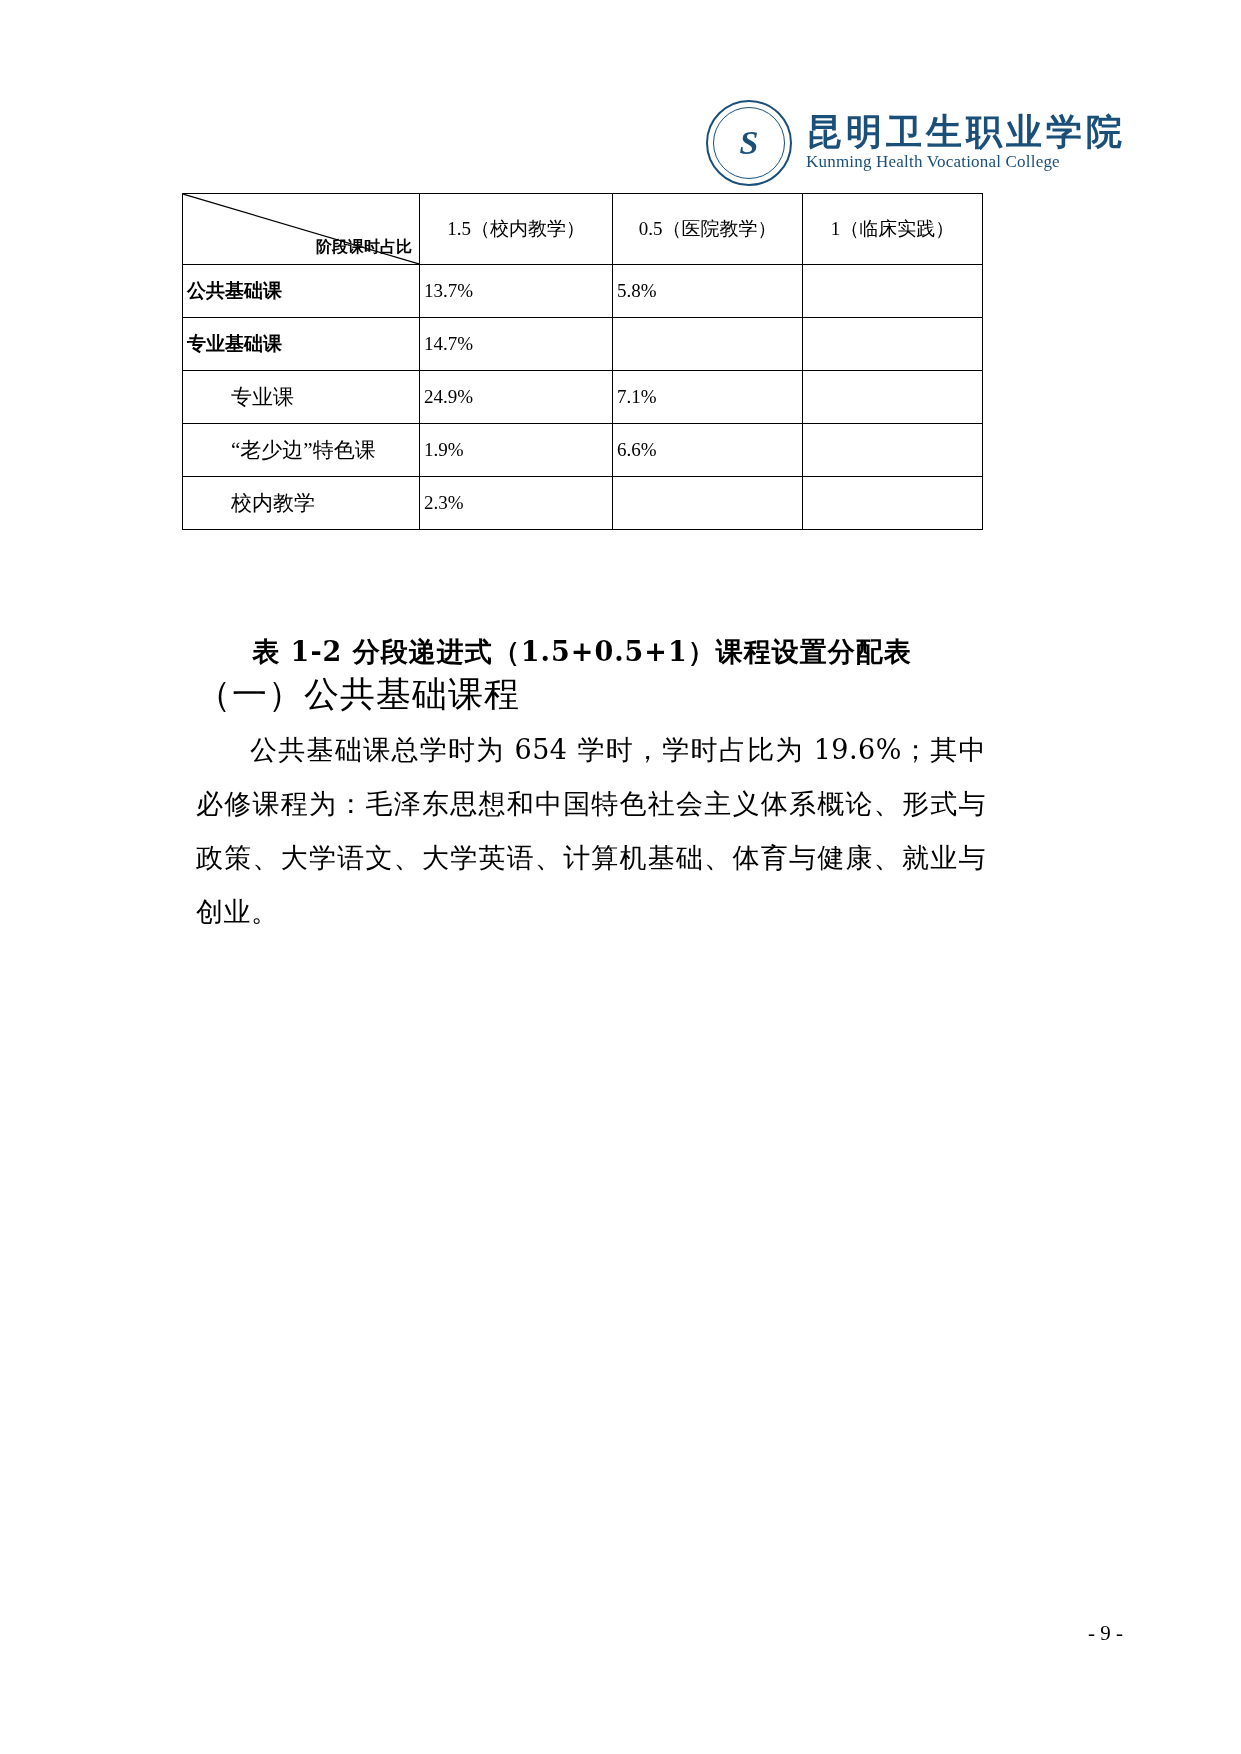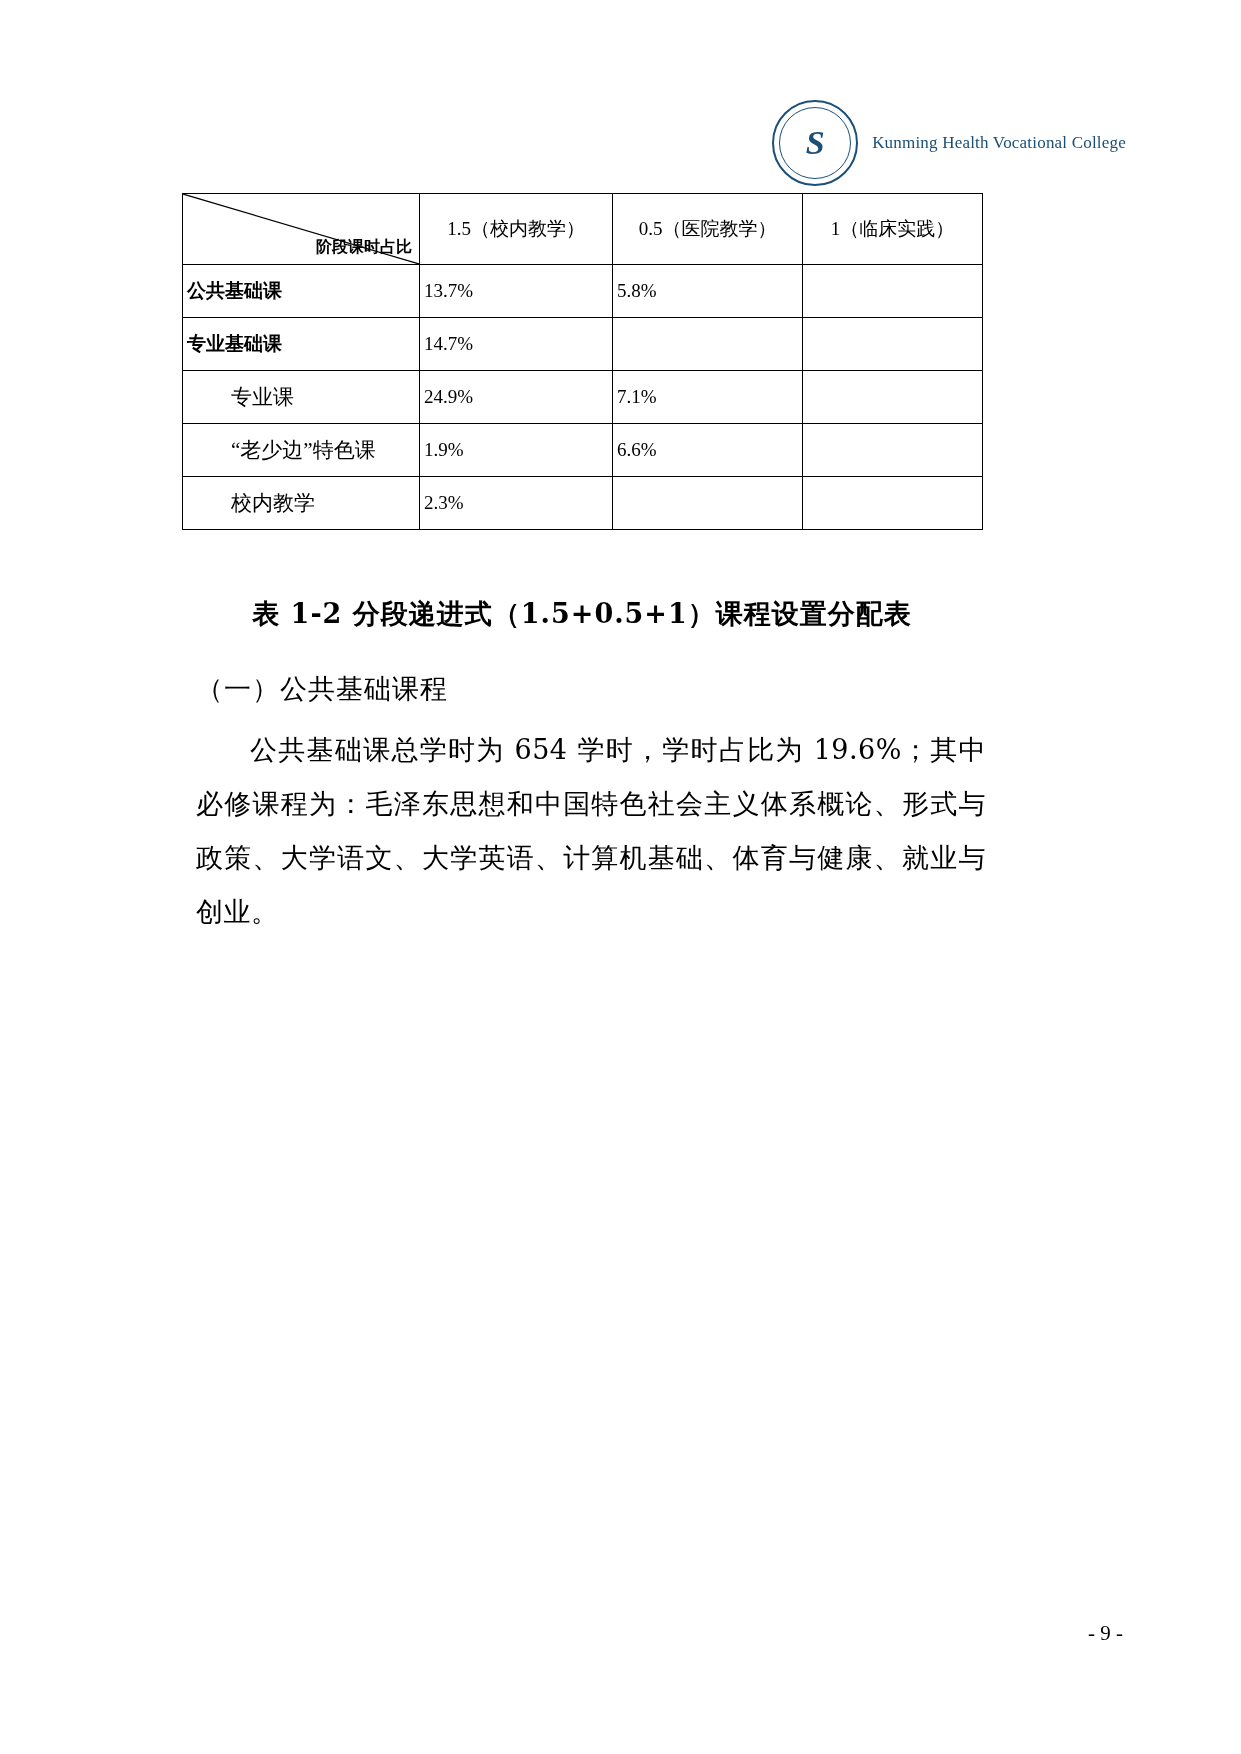--- a/index.html
+++ b/index.html
@@ -151,33 +151,33 @@
   }
   .num {
     font-family: "Liberation Serif", "DejaVu Serif", serif;
     font-size: 20px;
   }
 
   
   .caption {
     position: absolute;
     left: 182px;
-    top: 596px;
+    top: 634px;
     width: 800px;
     text-align: center;
     font-size: 27px;
     font-weight: bold;
     font-family: "DejaVu Serif", "Liberation Serif", serif;
     letter-spacing: 1px;
   }
   .subhead {
     position: absolute;
     left: 196px;
     top: 671px;
-    font-size: 27px;
+    font-size: 35px;
     font-family: Liberation Sans, sans-serif;
     letter-spacing: 1px;
   }
   .para {
     position: absolute;
     left: 196px;
     top: 723px;
     width: 790px;
     font-size: 27px;
     line-height: 54px;
@@ -198,20 +198,21 @@
 </head>
 <body>
 
 <div class="page">
 
   <div class="logo-area">
     <div class="logo-seal">
       <div class="swoosh">S</div>
     </div>
     <div class="logo-text">
+      <div class="logo-cn">昆明卫生职业学院</div>
       <div class="logo-en">Kunming Health Vocational College</div>
     </div>
   </div>
 
   <div class="table-wrap">
     <table class="dist-table">
       <colgroup>
         <col class="col-label">
           <col class="col-a">
           <col class="col-b">

